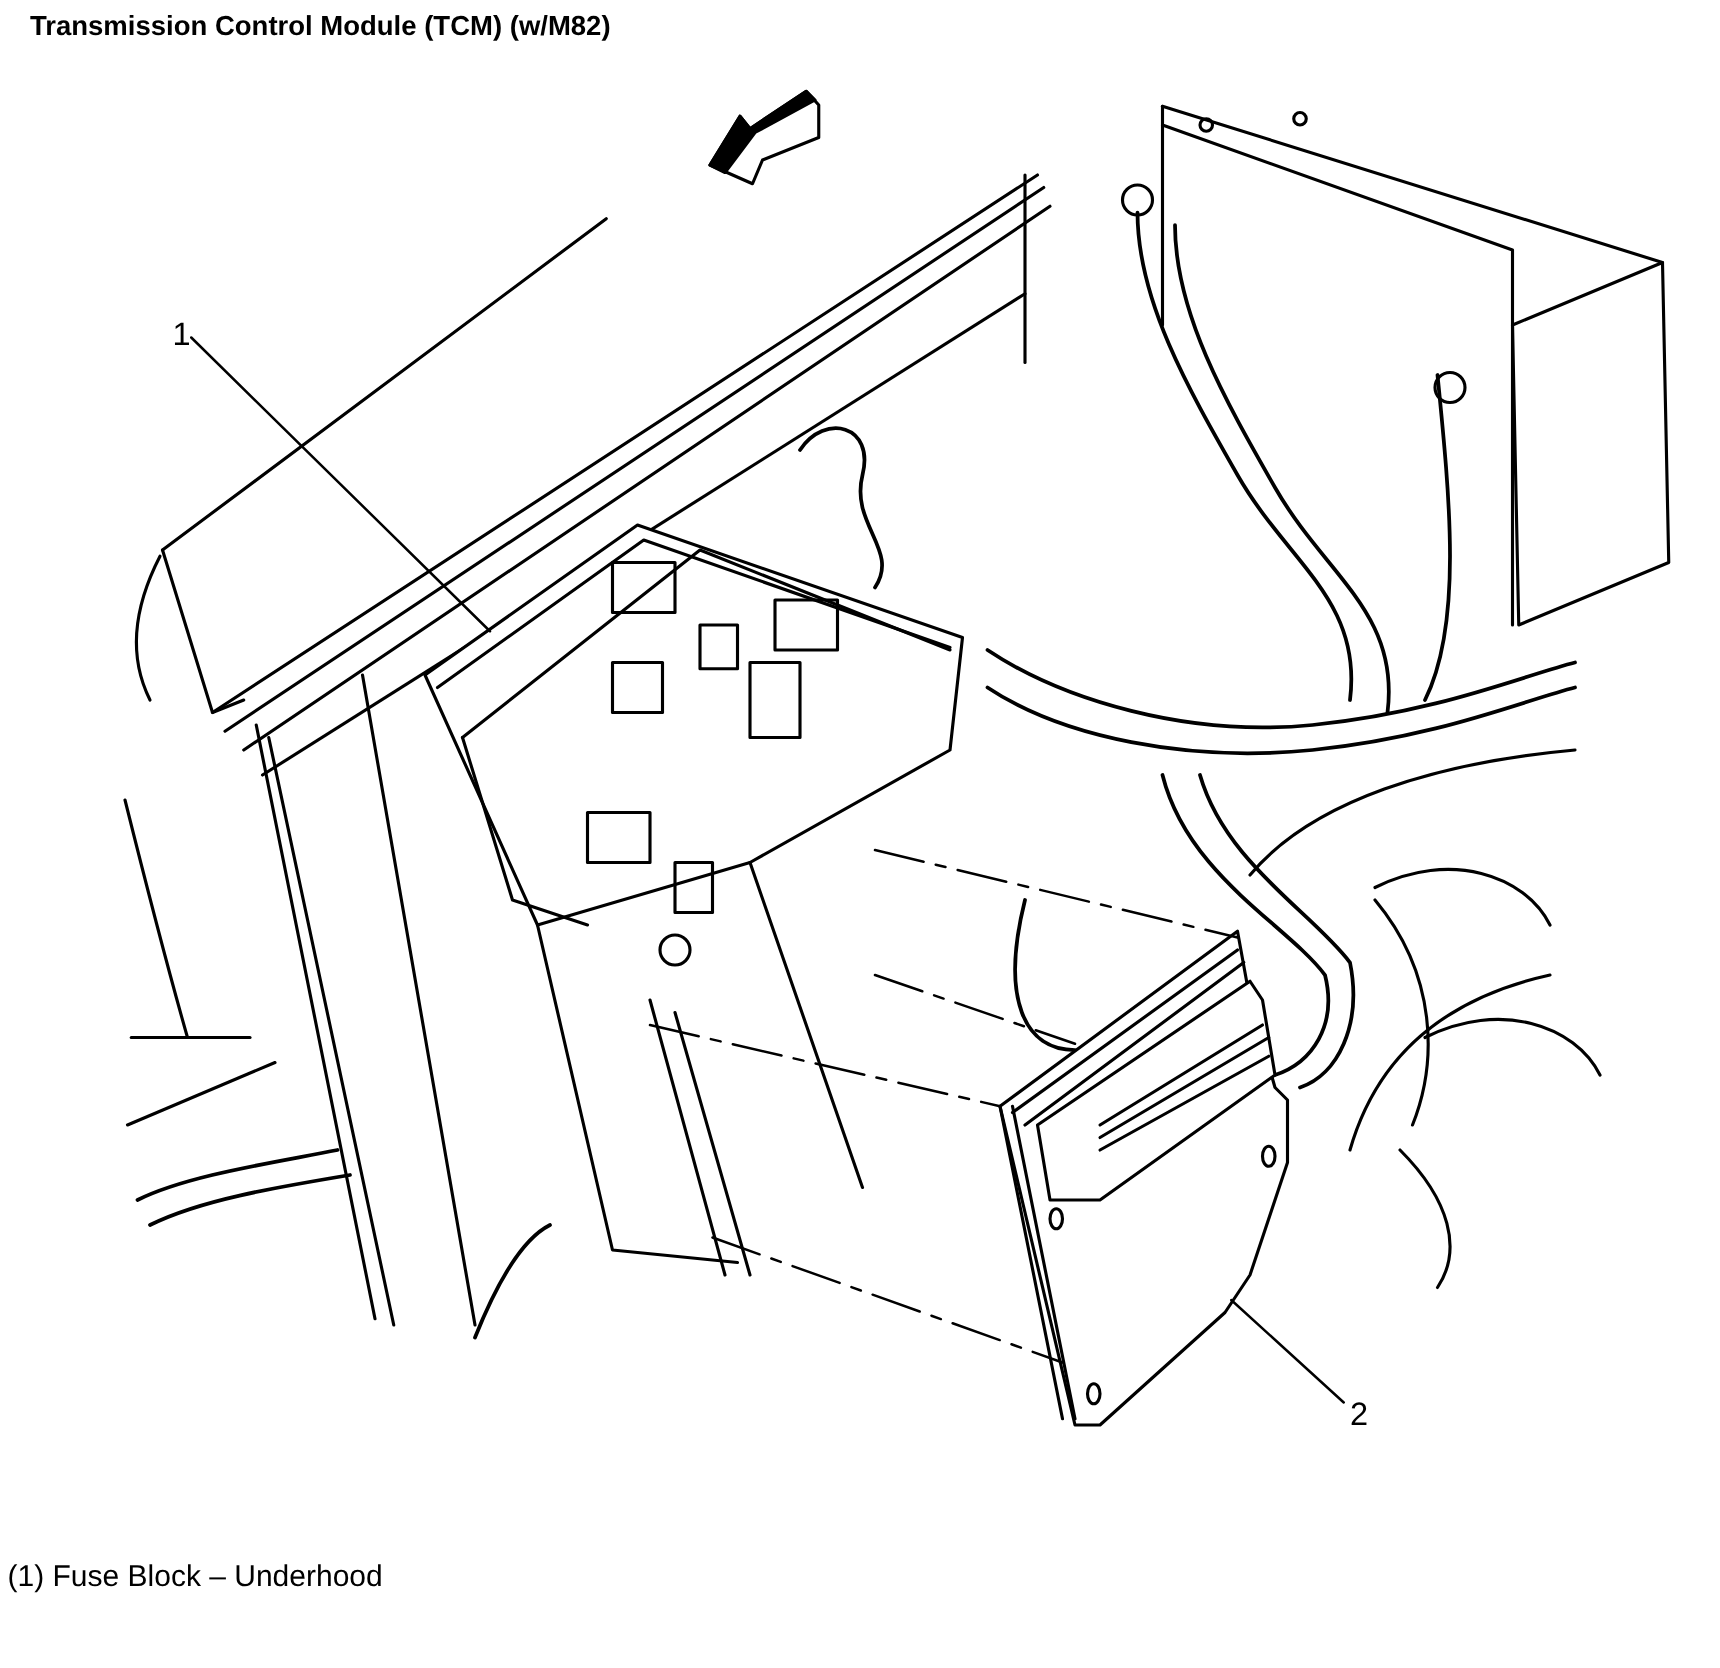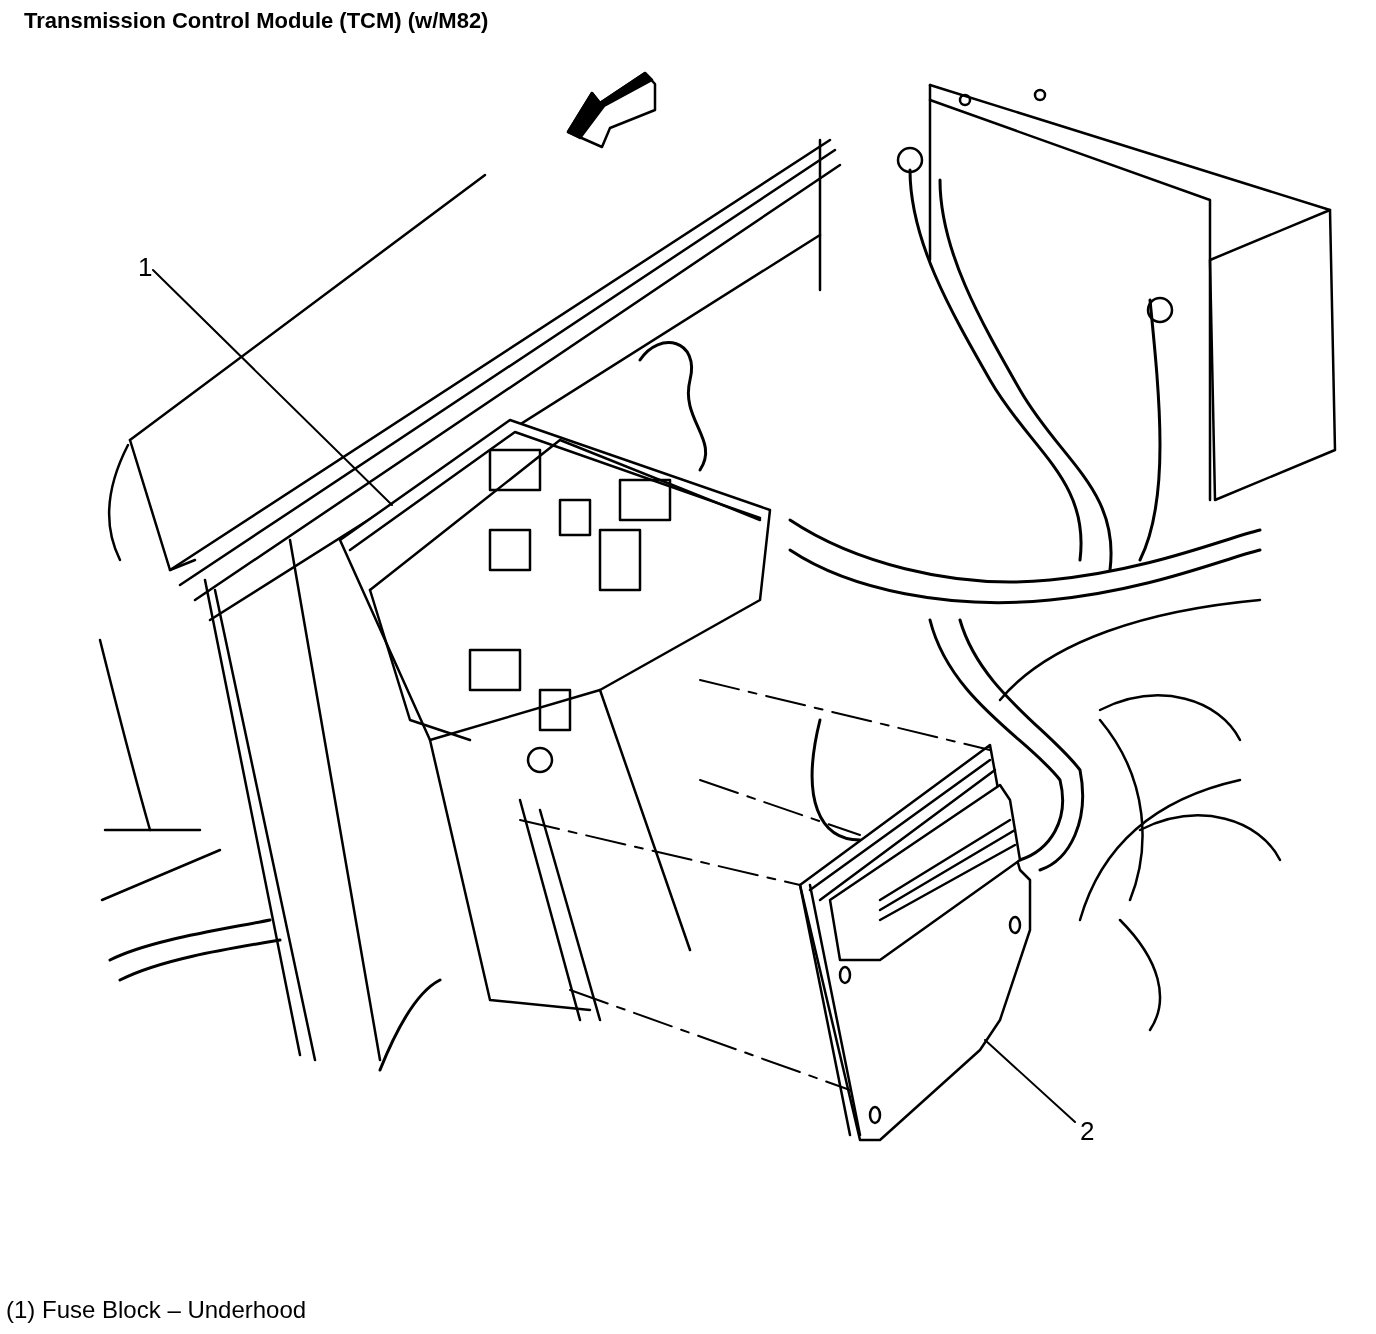--- a/index.html
+++ b/index.html
@@ -1,19 +1,19 @@
 <!DOCTYPE html>
 <html><head>
 <meta charset="utf-8">
 <style>
   html, body { margin:0; padding:0; background:#ffffff; }
   body { width:1376px; height:1334px; position:relative; overflow:hidden;
          font-family:"Liberation Sans", sans-serif; color:#000; }
   .title { position:absolute; left:24px; top:8px; font-size:22px; font-weight:bold; }
-  .legend { position:absolute; left:6px; top:1288px; font-size:24px; line-height:44px; }
+  .legend { position:absolute; left:6px; top:1240px; font-size:24px; line-height:44px; }
   .legend div { white-space:nowrap; }
   svg.drawing { position:absolute; left:0; top:0; }
   .callout { font-family:"Liberation Sans", sans-serif; font-size:26px; }
 </style>
 </head>
 <body>
 
 <div class="title">Transmission Control Module (TCM) (w/M82)</div>
 
 <svg class="drawing" width="1376" height="1334" viewBox="0 0 1376 1334" fill="none" stroke="#000" stroke-width="2.5" stroke-linecap="round" stroke-linejoin="round">

